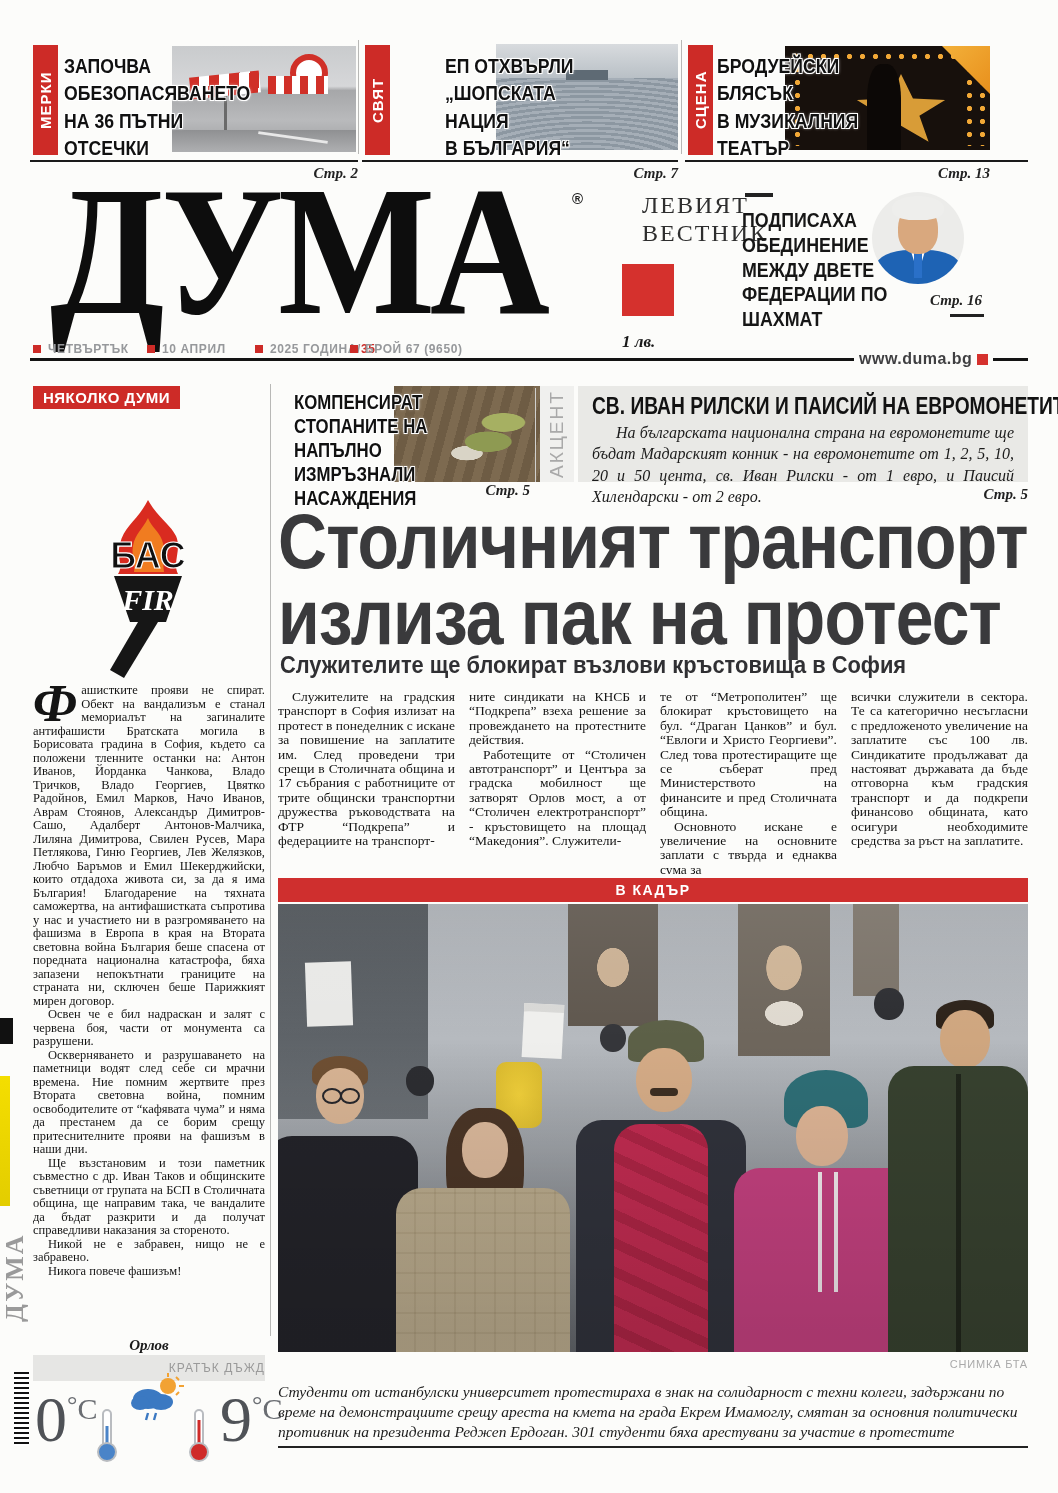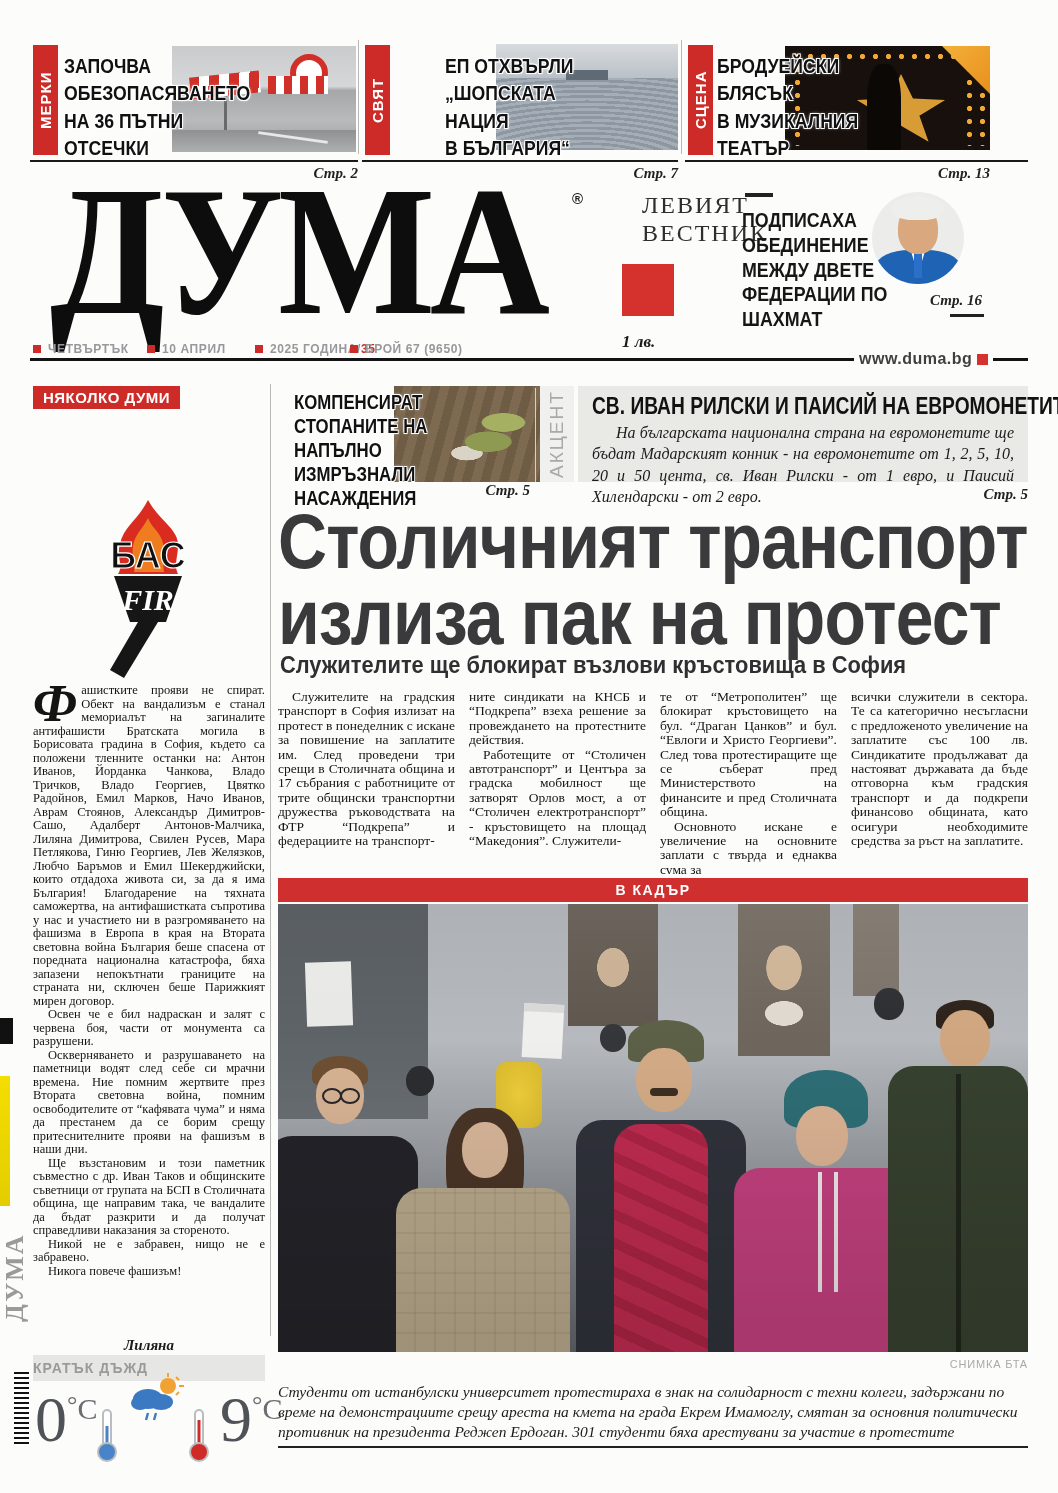--- a/index.html
+++ b/index.html
@@ -54,22 +54,22 @@
 
   
   .kicker{background:#cd2b27;color:#fff;font-weight:bold;font-size:15px;letter-spacing:.5px;padding:3px 10px;}
   .op-title{font-weight:bold;font-size:40px;line-height:1.0;color:#1d1d1f;}
   .bodytext{font-family:"Liberation Serif",serif;font-size:12.5px;line-height:13.5px;text-align:justify;color:#141414;}
   .bodytext p{margin:0;}
   .bodytext p.ind{text-indent:15px;}
   .dropcap{float:left;font-family:"Liberation Serif",serif;font-style:italic;font-weight:bold;
            font-size:52px;line-height:40px;padding-right:4px;}
   .city{font-family:"Liberation Serif",serif;font-style:italic;font-weight:bold;font-size:15px;text-align:center;}
-  .condbar{background:#e6e6e4;color:#9a9a9a;font-weight:bold;font-size:14px;letter-spacing:1px;
-           text-align:left;line-height:26px;}
+  .condbar{background:#e6e6e4;color:#9a9a9a;font-weight:normal;font-size:12px;letter-spacing:1px;
+           text-align:right;line-height:26px;}
   .wnum{font-family:"Liberation Serif",serif;font-size:64px;line-height:1;color:#4f5257;}
   .wdeg{font-family:"Liberation Serif",serif;font-size:26px;color:#6a6d72;vertical-align:28px;}
   .wunit{font-family:"Liberation Serif",serif;font-size:30px;color:#6a6d72;vertical-align:22px;}
 
   
   .farm-photo{background:
       radial-gradient(ellipse 60px 26px at 62% 58%, #8e9a52 0 38%,transparent 40%),
       radial-gradient(ellipse 44px 20px at 48% 70%, #d9d4c6 0 35%,transparent 37%),
       radial-gradient(ellipse 70px 30px at 72% 38%, #a6b062 0 30%,transparent 32%),
       repeating-linear-gradient(105deg,#6e5c44 0 9px,#7d6a50 9px 18px),#6e5c44;}
@@ -221,21 +221,21 @@
   </svg>
 
   <div class="bodytext abs" style="left:33px;top:684px;width:232px;height:650px;overflow:hidden;">
     <p><span class="dropcap">Ф</span><span>ашистките прояви не спират. Обект на вандализъм е станал мемориалът на загиналите антифашисти Братската могила в Борисовата градина в София, където са положени тленните останки на: Антон Иванов, Йорданка Чанкова, Владо Тричков, Владо Георгиев, Цвятко Радойнов, Емил Марков, Начо Иванов, Аврам Стоянов, Александър Димитров-Сашо, Адалберт Антонов-Малчика, Лиляна Димитрова, Свилен Русев, Мара Петлякова, Гиню Георгиев, Лев Желязков, Любчо Баръмов и Емил Шекерджийски, които отдадоха живота си, за да я има България! Благодарение на тяхната саможертва, на антифашистката съпротива у нас и участието ни в разгромяването на фашизма в Европа в края на Втората световна война България беше спасена от поредната национална катастрофа, бяха запазени непокътнати границите на страната ни, сключен беше Парижкият мирен договор.</span></p>
     <p class="ind">Освен че е бил надраскан и залят с червена боя, части от монумента са разрушени.</p>
     <p class="ind">Оскверняването и разрушаването на паметници водят след себе си мрачни времена. Ние помним жертвите през Втората световна война, помним освободителите от “кафявата чума” и няма да престанем да се борим срещу притеснителните прояви на фашизъм в наши дни.</p>
     <p class="ind">Ще възстановим и този паметник съвместно с др. Иван Таков и общинските съветници от групата на БСП в Столичната община, ще направим така, че вандалите да бъдат разкрити и да получат справедливи наказания за стореното.</p>
     <p class="ind">Никой не е забравен, нищо не е забравено.</p>
     <p class="ind">Никога повече фашизъм!</p>
   </div>
-  <div class="city abs" style="left:33px;top:1337px;width:232px;">Лиляна</div>
+  <div class="city abs" style="left:33px;top:1337px;width:232px;">Орлов</div>
 
   <div class="condbar abs" style="left:33px;top:1355px;width:232px;height:26px;">КРАТЪК ДЪЖД</div>
   <div class="abs" style="left:35px;top:1388px;"><span class="wnum">0</span><span class="wdeg">°</span><span class="wunit">C</span></div>
   <svg class="abs" style="left:96px;top:1408px;" width="22" height="54" viewBox="0 0 22 54">
     <rect x="7" y="2" width="8" height="38" rx="4" fill="#fff" stroke="#b9bcc0" stroke-width="2"></rect>
     <rect x="9.5" y="18" width="3" height="22" fill="#4a84c8"></rect>
     <circle cx="11" cy="44" r="9" fill="#4a84c8" stroke="#b9bcc0" stroke-width="2"></circle>
   </svg>
   <svg class="abs" style="left:126px;top:1373px;" width="60" height="50" viewBox="0 0 60 50">
     <circle cx="42" cy="13" r="8" fill="#f2a233"></circle>

